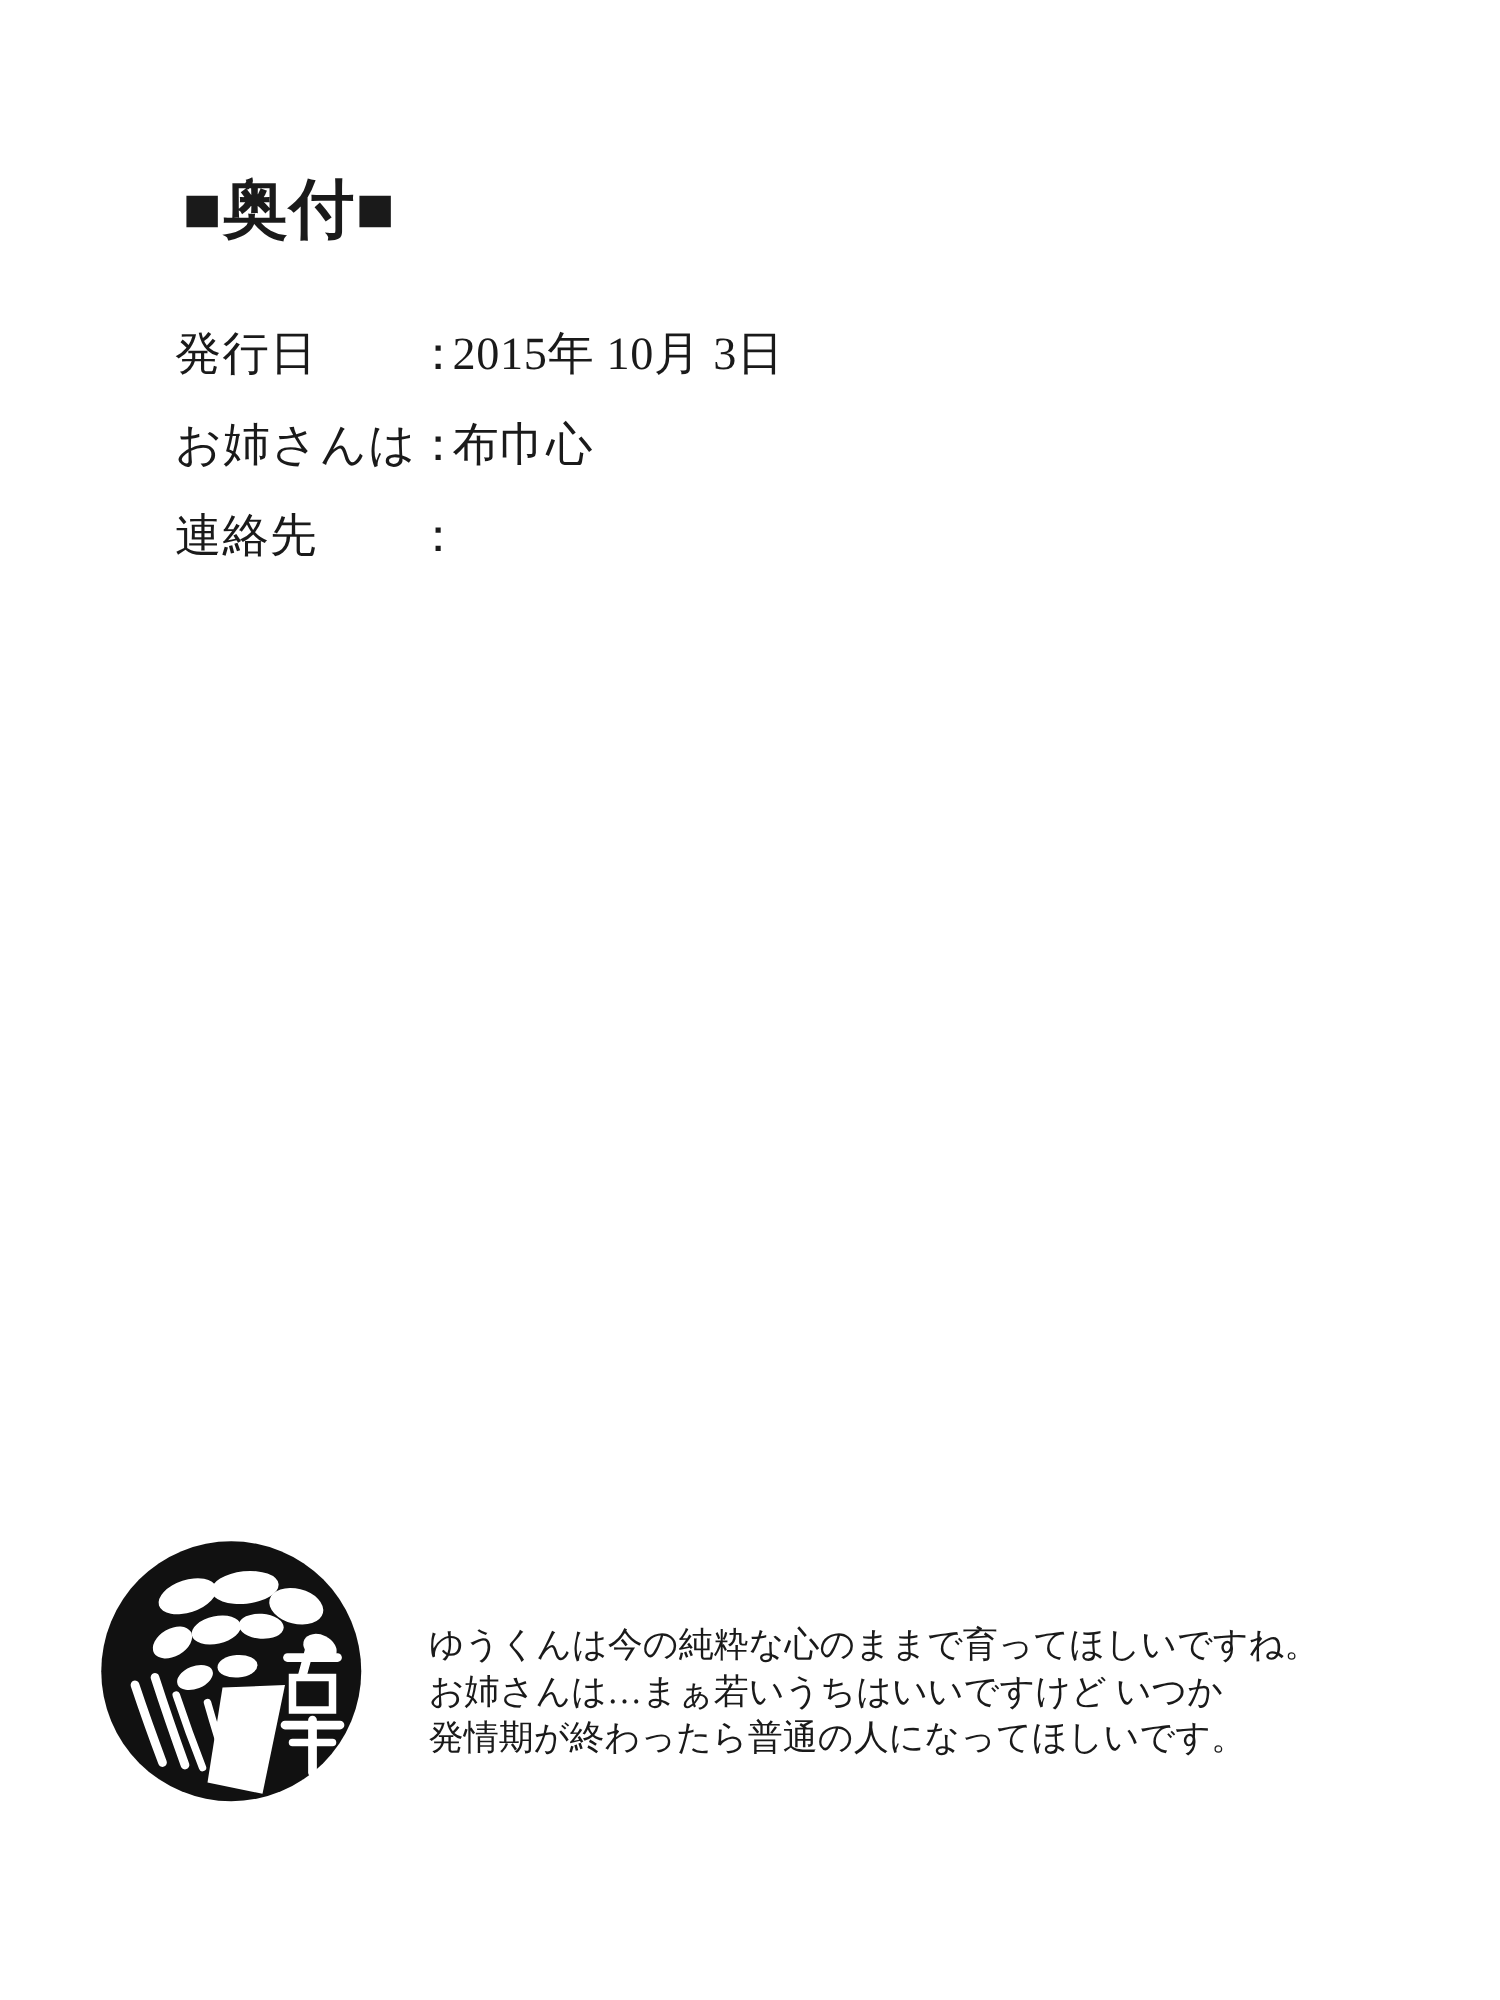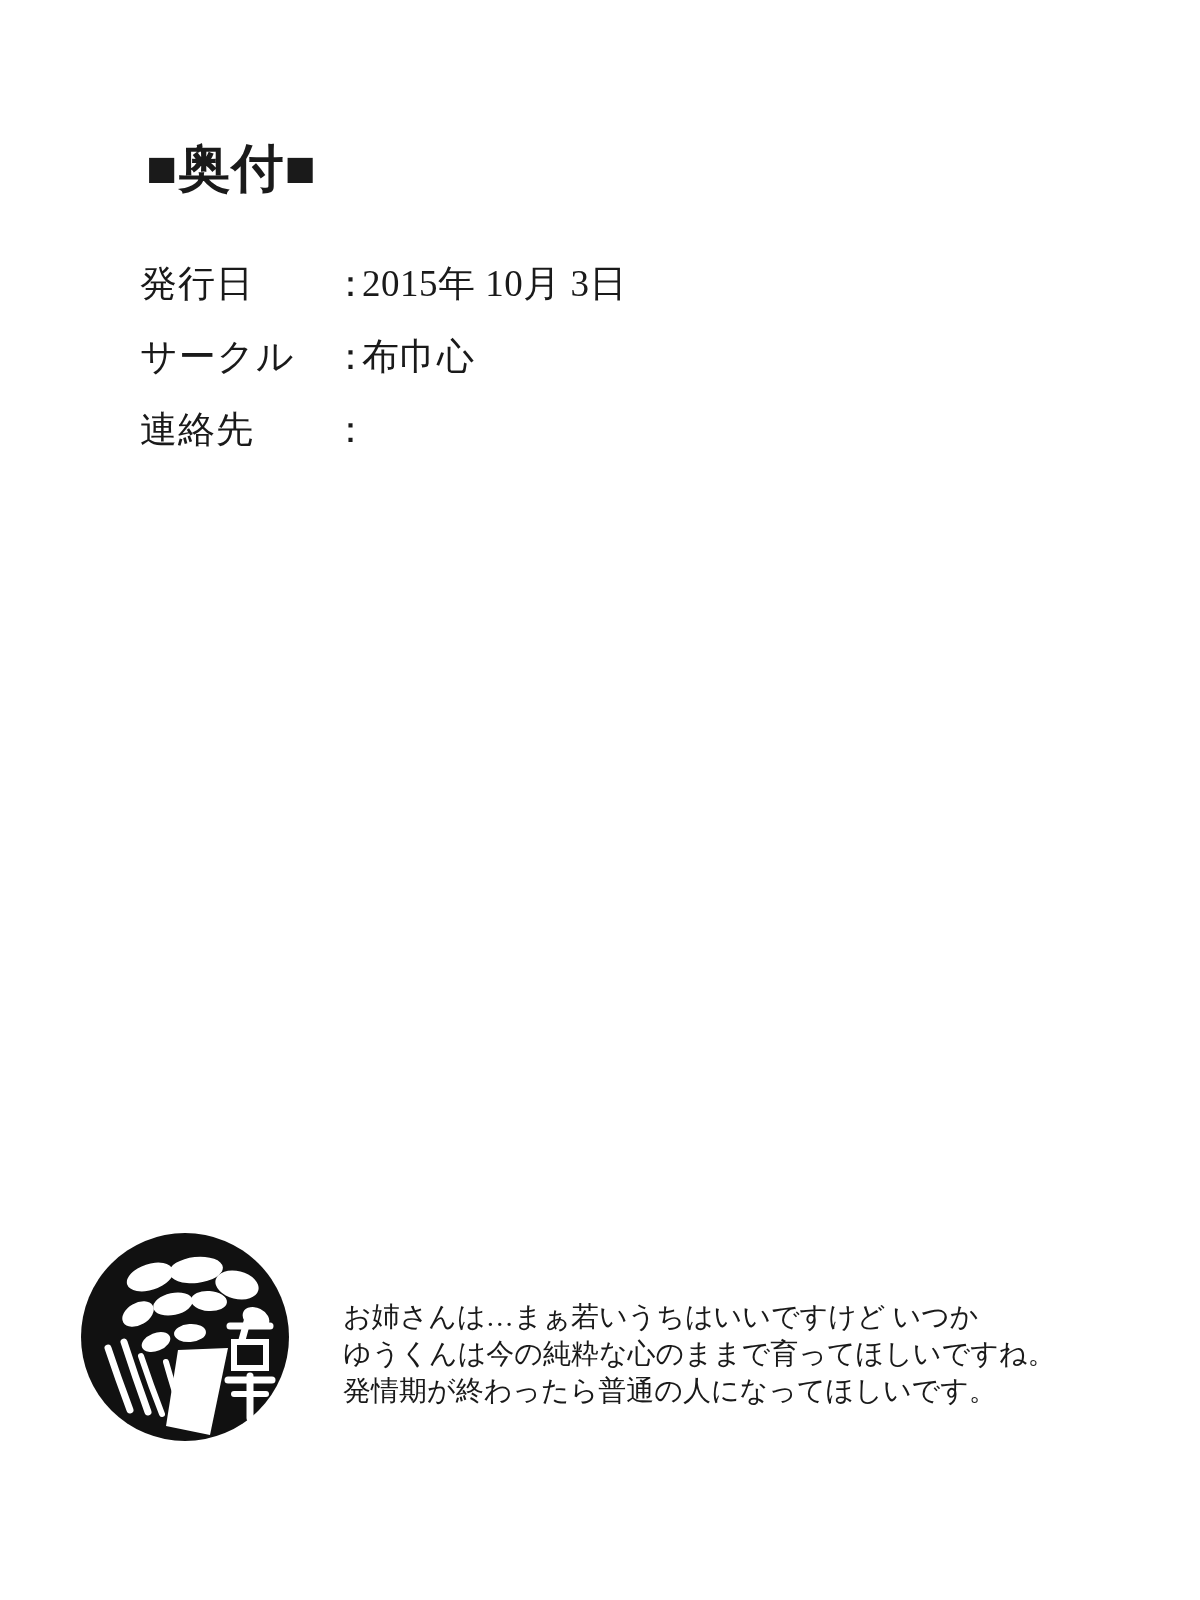--- a/index.html
+++ b/index.html
@@ -99,21 +99,21 @@
 
   <div class="info-block">
 
     <div class="info-row">
       <span class="info-label">発行日</span>
       <span class="info-colon">：</span>
       <span class="info-value">2015年 10月 3日</span>
     </div>
 
     <div class="info-row">
-      <span class="info-label">サークル</span>
+      <span class="info-label">お姉さんは</span>
       <span class="info-colon">：</span>
       <span class="info-value">布巾心</span>
     </div>
 
     <div class="info-row">
       <span class="info-label">連絡先</span>
       <span class="info-colon">：</span>
     </div>
 
   </div>
@@ -145,21 +145,21 @@
         <path d="M170 88 l-6 22" stroke="#ffffff" stroke-width="7" stroke-linecap="round"></path>
         <path d="M156 112 h32 v26 h-32 z" stroke="#ffffff" stroke-width="6" fill="none"></path>
         <path d="M150 150 h44" stroke="#ffffff" stroke-width="7" stroke-linecap="round"></path>
         <path d="M172 146 v42" stroke="#ffffff" stroke-width="7" stroke-linecap="round"></path>
         <path d="M156 164 h32" stroke="#ffffff" stroke-width="6" stroke-linecap="round"></path>
       </svg>
     </div>
 
     <div class="footer-text">
       <div class="note-lines">
+        <div class="note-line">ゆうくんは今の純粋な心のままで育ってほしいですね。</div>
         <div class="note-line">お姉さんは…まぁ若いうちはいいですけど いつか</div>
-        <div class="note-line">ゆうくんは今の純粋な心のままで育ってほしいですね。</div>
         <div class="note-line">発情期が終わったら普通の人になってほしいです。</div>
       </div>
     </div>
 
   </div>
 
 </div>
 
 </body></html>

